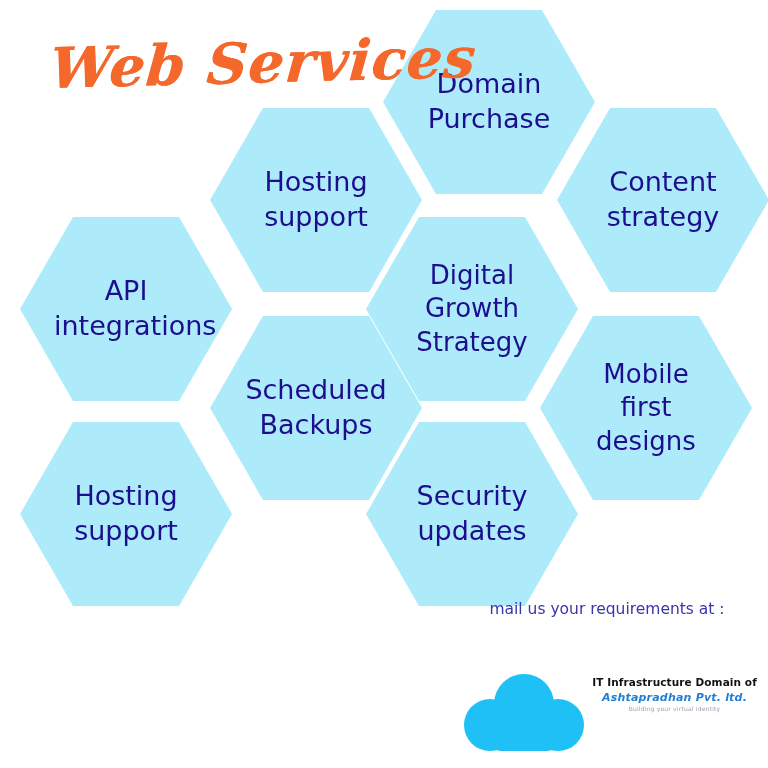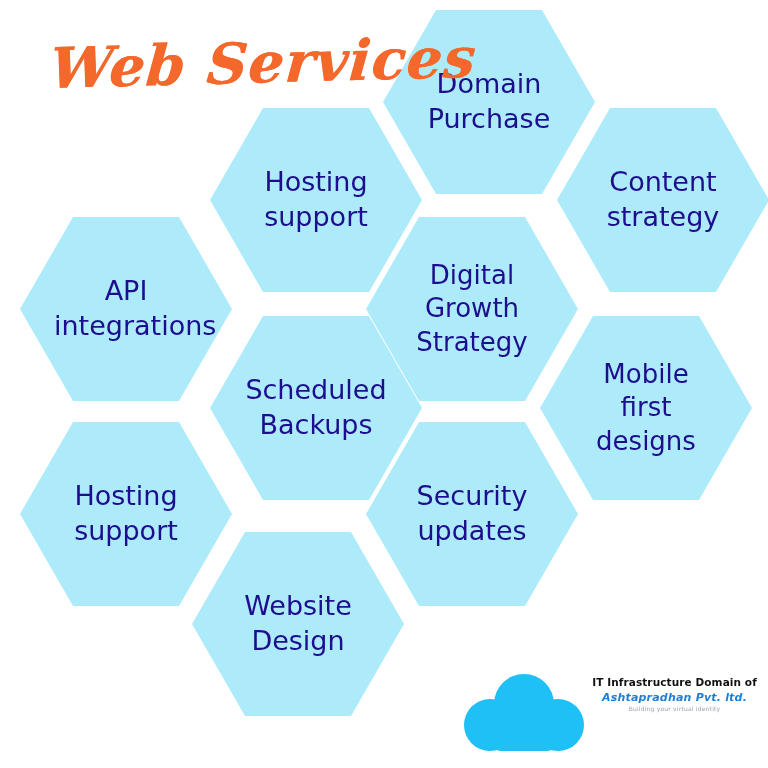--- a/index.html
+++ b/index.html
@@ -177,29 +177,26 @@
 designs</span>
       </div>
       <div class="hex" style="left: 20px; top: 422px;">
         <span class="hex-label">Hosting
 support</span>
       </div>
       <div class="hex" style="left: 366px; top: 422px;">
         <span class="hex-label">Security
 updates</span>
       </div>
-      <div class="hex" style="left: 192px; top: 532px;">
-        <span class="hex-label">Website
-Design</span>
-      </div>
     </div>
 
   <div class="title">Web Services</div>
 
   <div class="contact">
+    <span>mail us your requirements at :</span>
   </div>
 
   <div class="logobar">
     <div class="cloudwrap">
       <svg class="cloud-svg" width="125" height="96" viewBox="0 0 125 96" aria-hidden="true">
         <g fill="#1EC0F5">
           <circle cx="62" cy="36" r="30"></circle>
           <circle cx="28" cy="57" r="26"></circle>
           <circle cx="96" cy="57" r="26"></circle>
           <rect x="24" y="52" width="76" height="31" rx="15"></rect>

